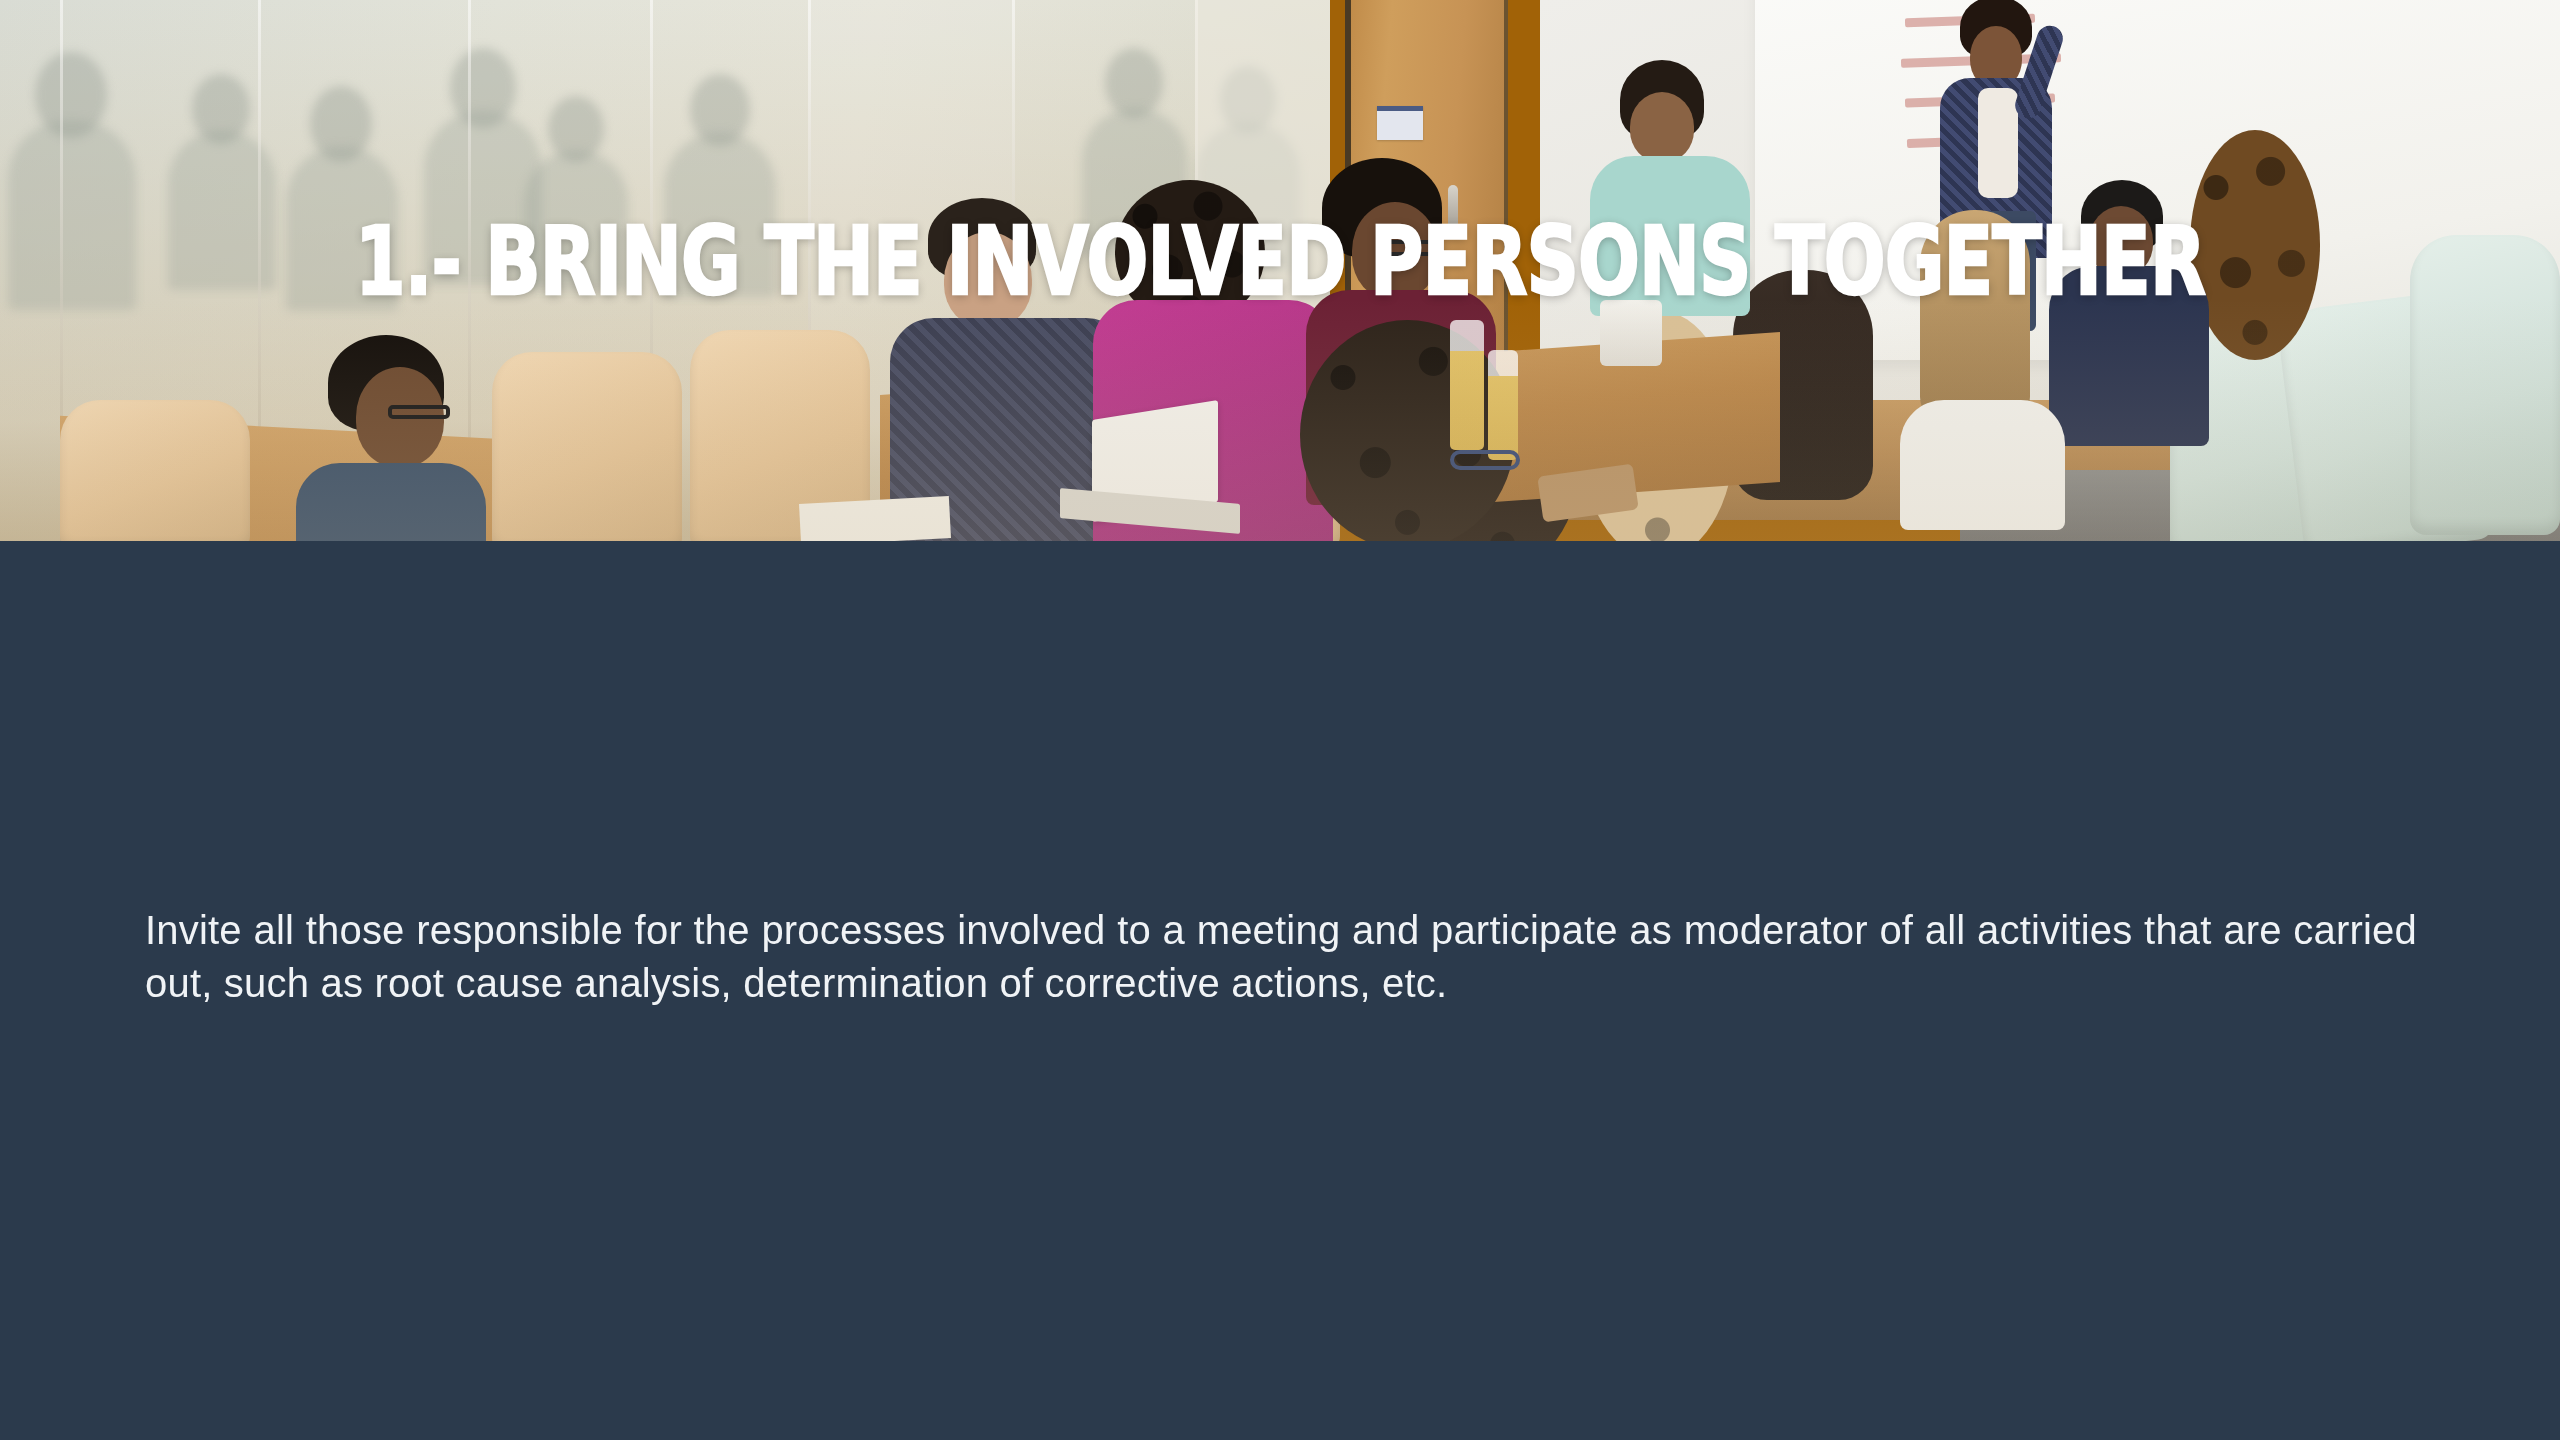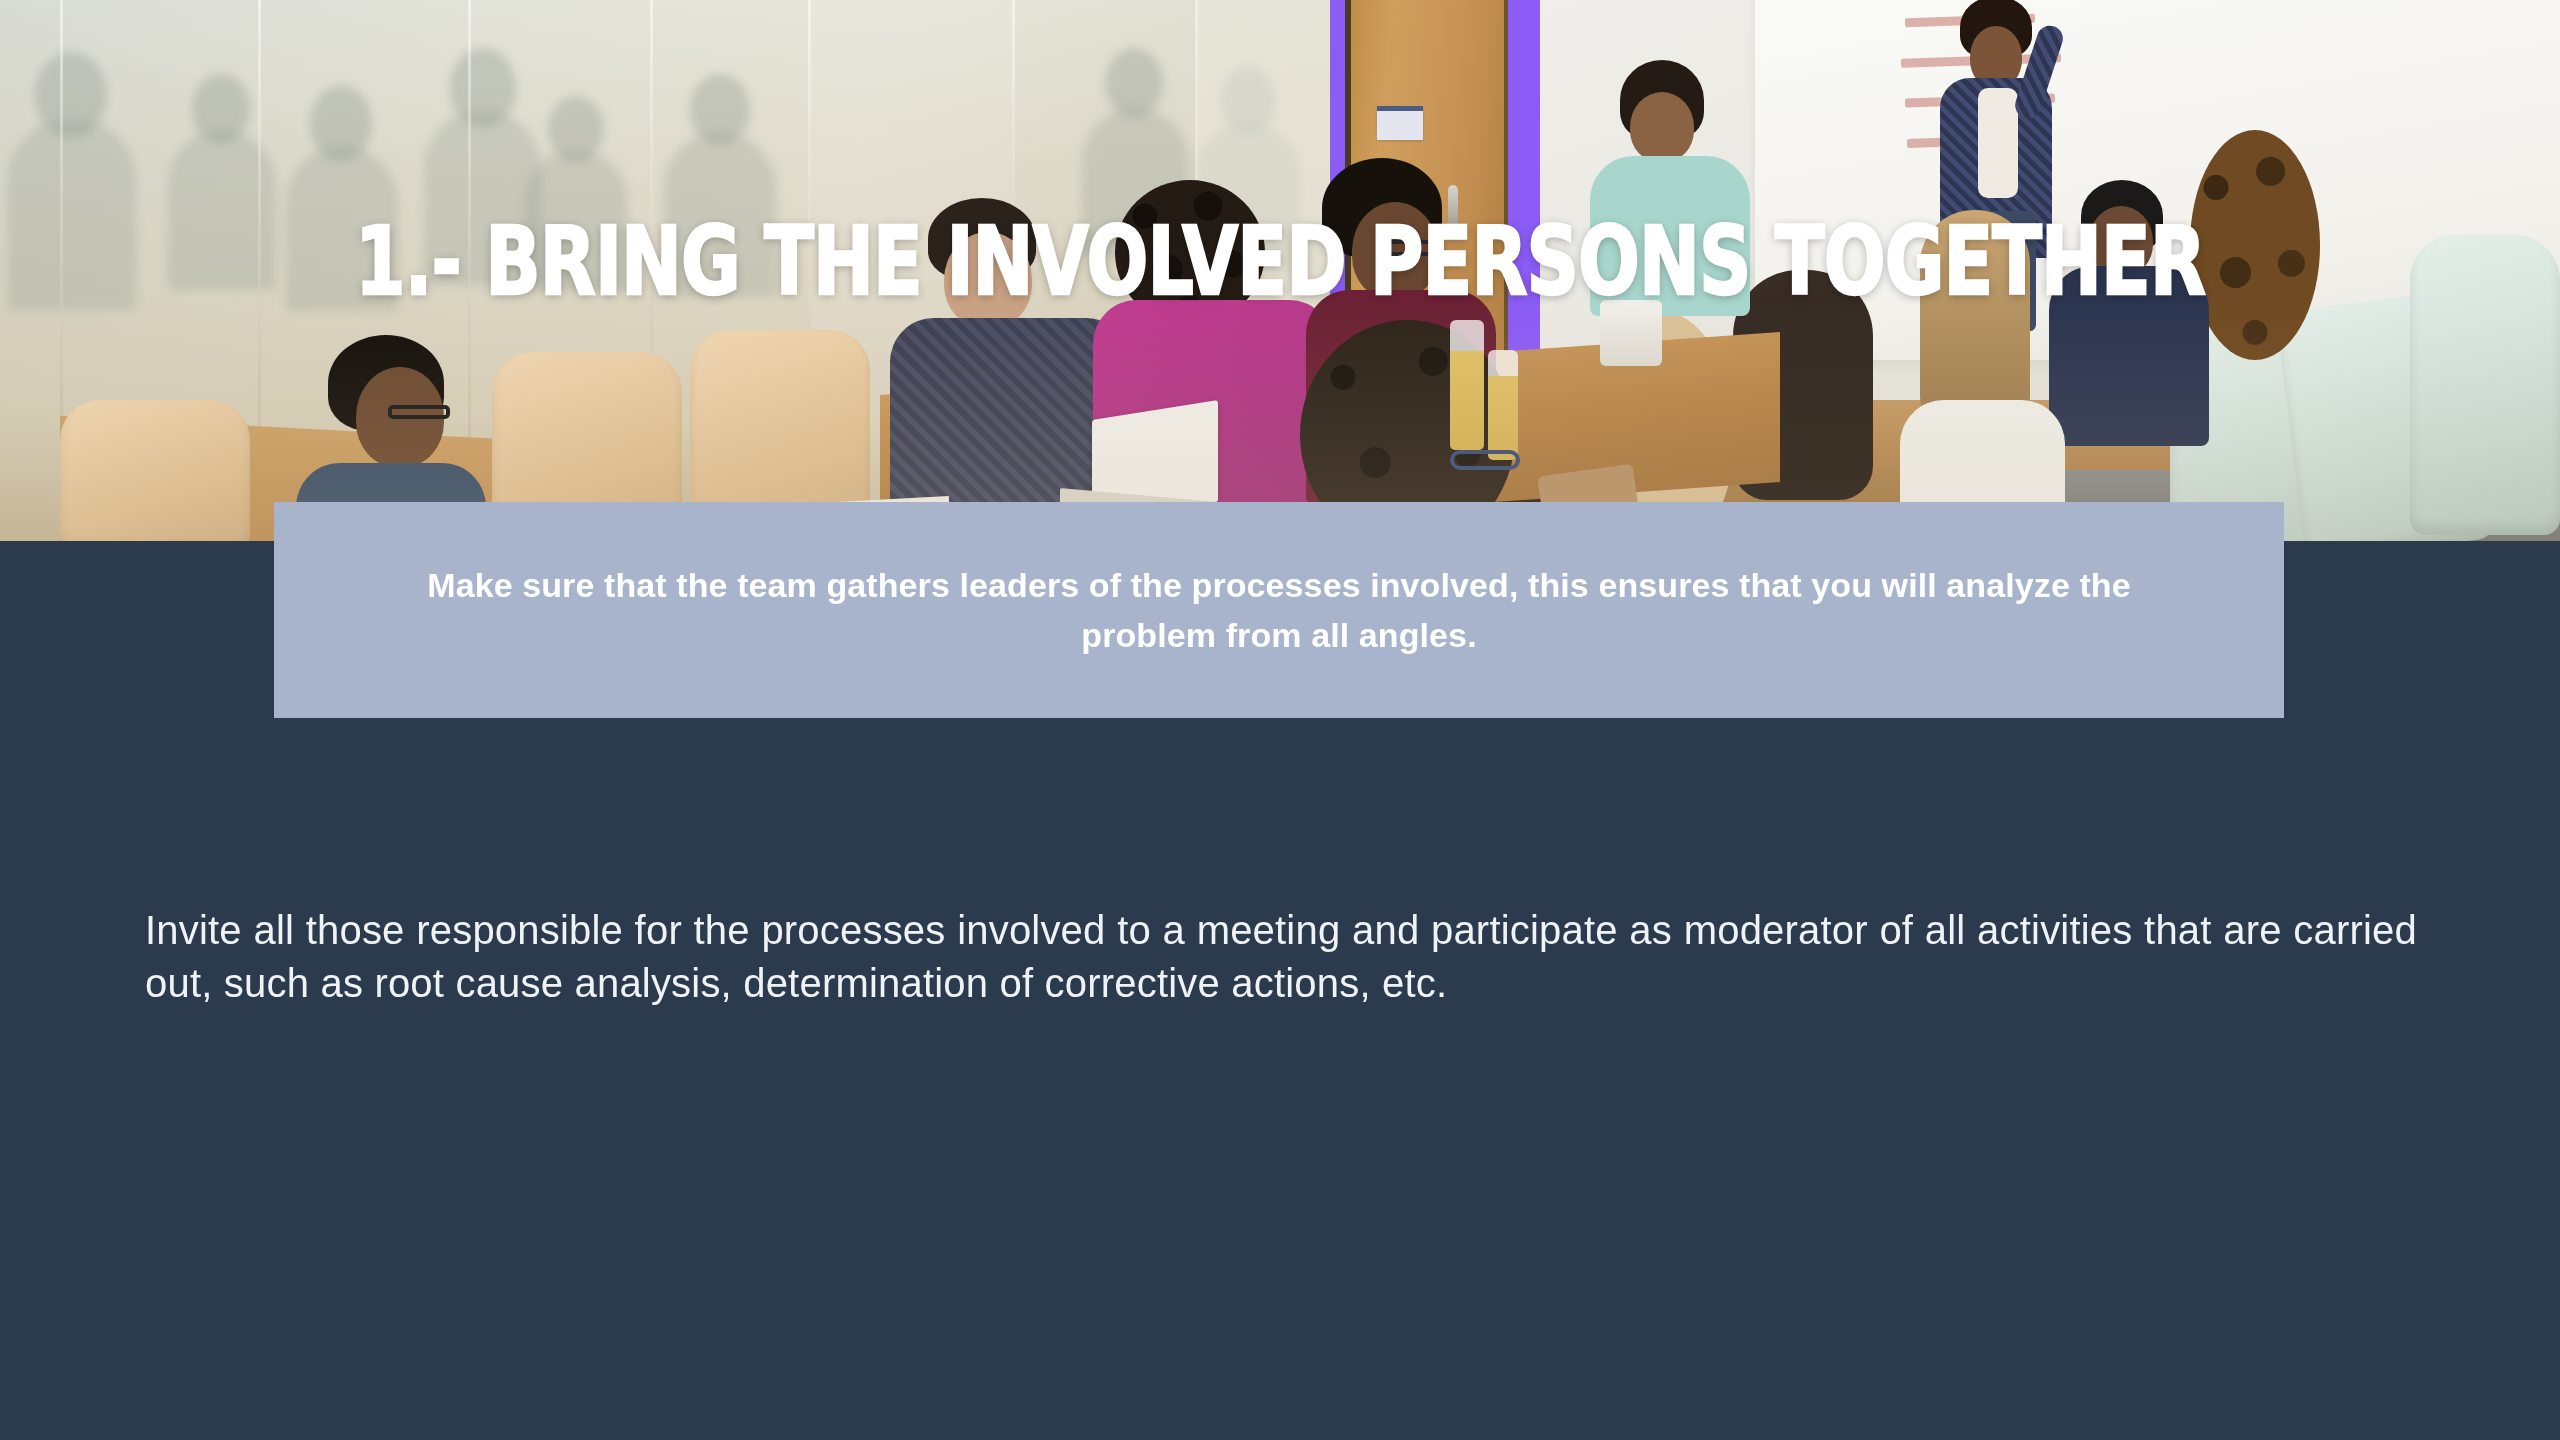--- a/index.html
+++ b/index.html
@@ -20,21 +20,21 @@
     overflow: hidden;
   }
 
   
   .hero-photo {
     position: absolute;
     left: 0; top: 0;
     width: 2560px;
     height: 541px;
     overflow: hidden;
-    background: #8b5cf6;
+    background: #a16207;
   }
 
   .photo-scene { position: absolute; inset: 0; }
 
   
   .wall-right {
     position: absolute;
     left: 1540px; top: 0; width: 1020px; height: 470px;
     background: linear-gradient(160deg,#efeeea 0%, #e8e6df 55%, #dedbd2 100%);
   }
@@ -372,22 +372,19 @@
       <div style="position:absolute;left:1450px;top:450px;width:70px;height:20px;border:4px solid #3c4d76;border-radius:10px;"></div>
       <div style="position:absolute;left:1540px;top:470px;width:96px;height:46px;background:#b79266;border-radius:6px;transform:rotate(-8deg);"></div>
       <div style="position:absolute;left:800px;top:500px;width:150px;height:42px;background:#efece3;transform:rotate(-3deg);"></div>
 
       <div class="photo-haze"></div>
     </div>
 
     <div class="hero-title">1.- BRING THE INVOLVED PERSONS TOGETHER</div>
   </div>
 
-  <div class="callout">
-    <div class="callout-text">Make sure that the team gathers leaders of the processes involved, this ensures that you will analyze the problem from all angles.</div>
-  </div>
 
   <div class="body-copy">
     <div class="para-gap"></div>
     <p class="para justify">Invite all those responsible for the processes involved to a meeting and participate as moderator of all activities that are carried out, such as root cause analysis, determination of corrective actions, etc.</p>
   </div>
 
 </div>
 
 </body></html>

